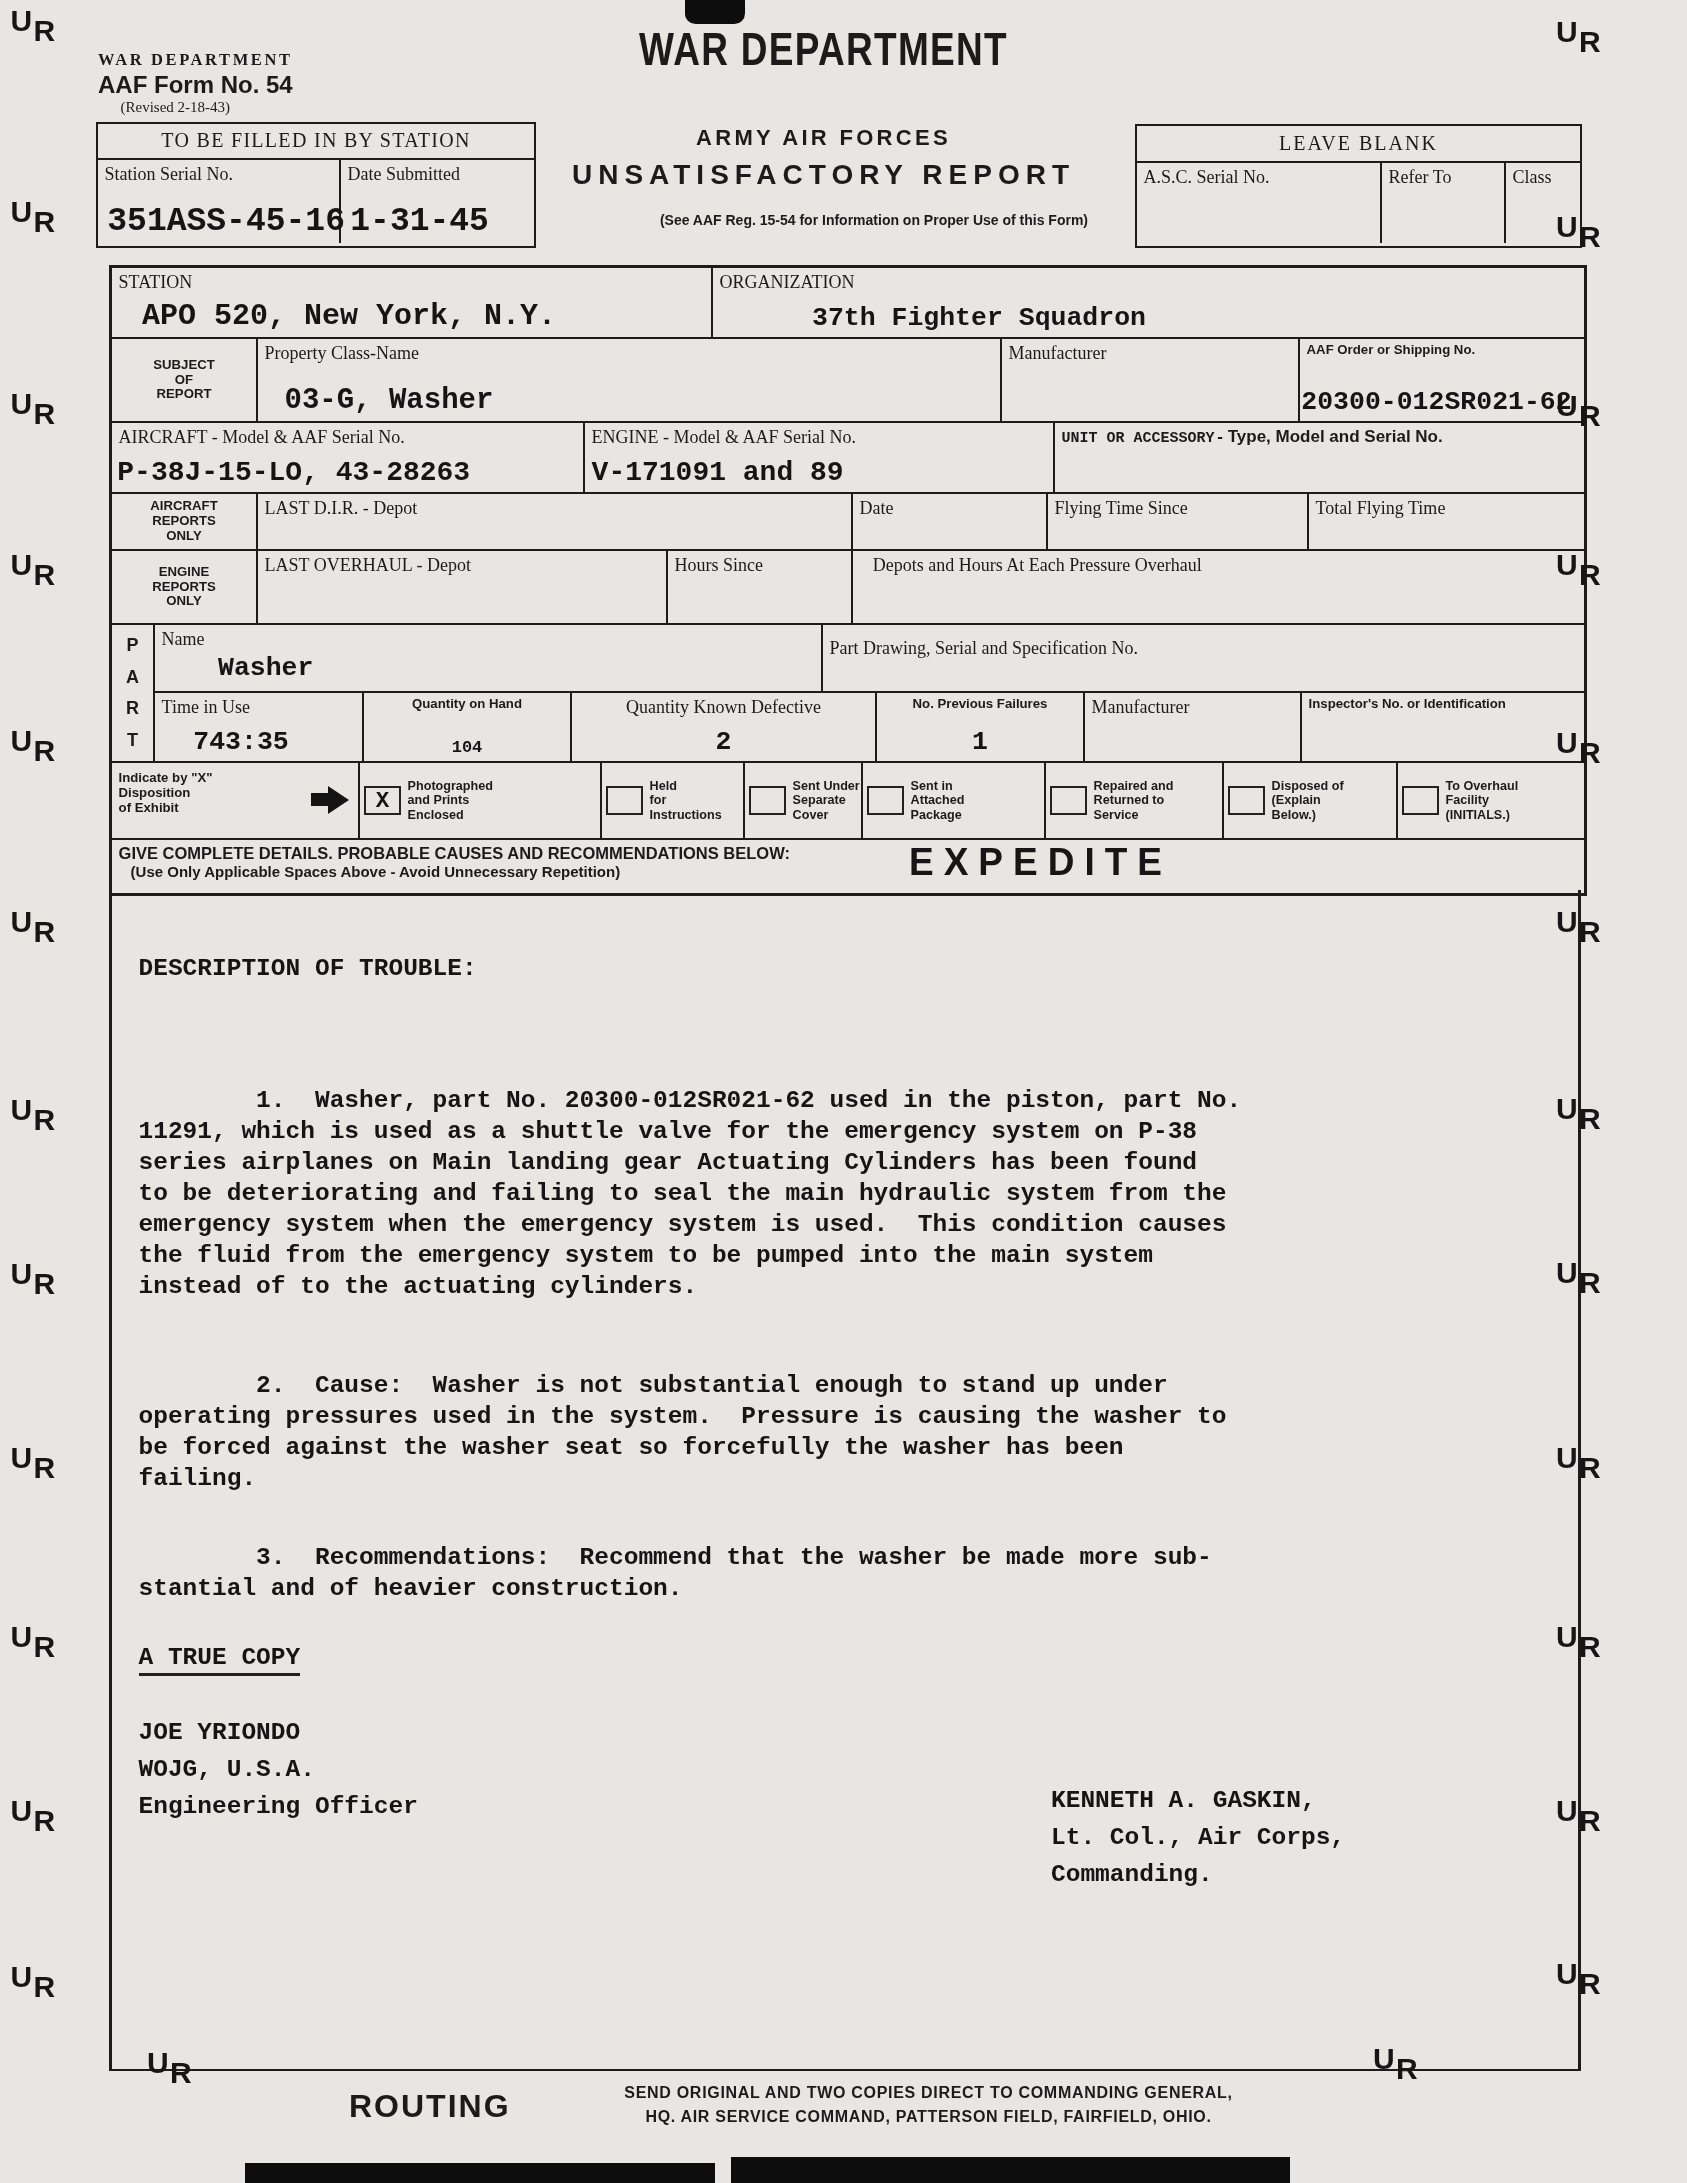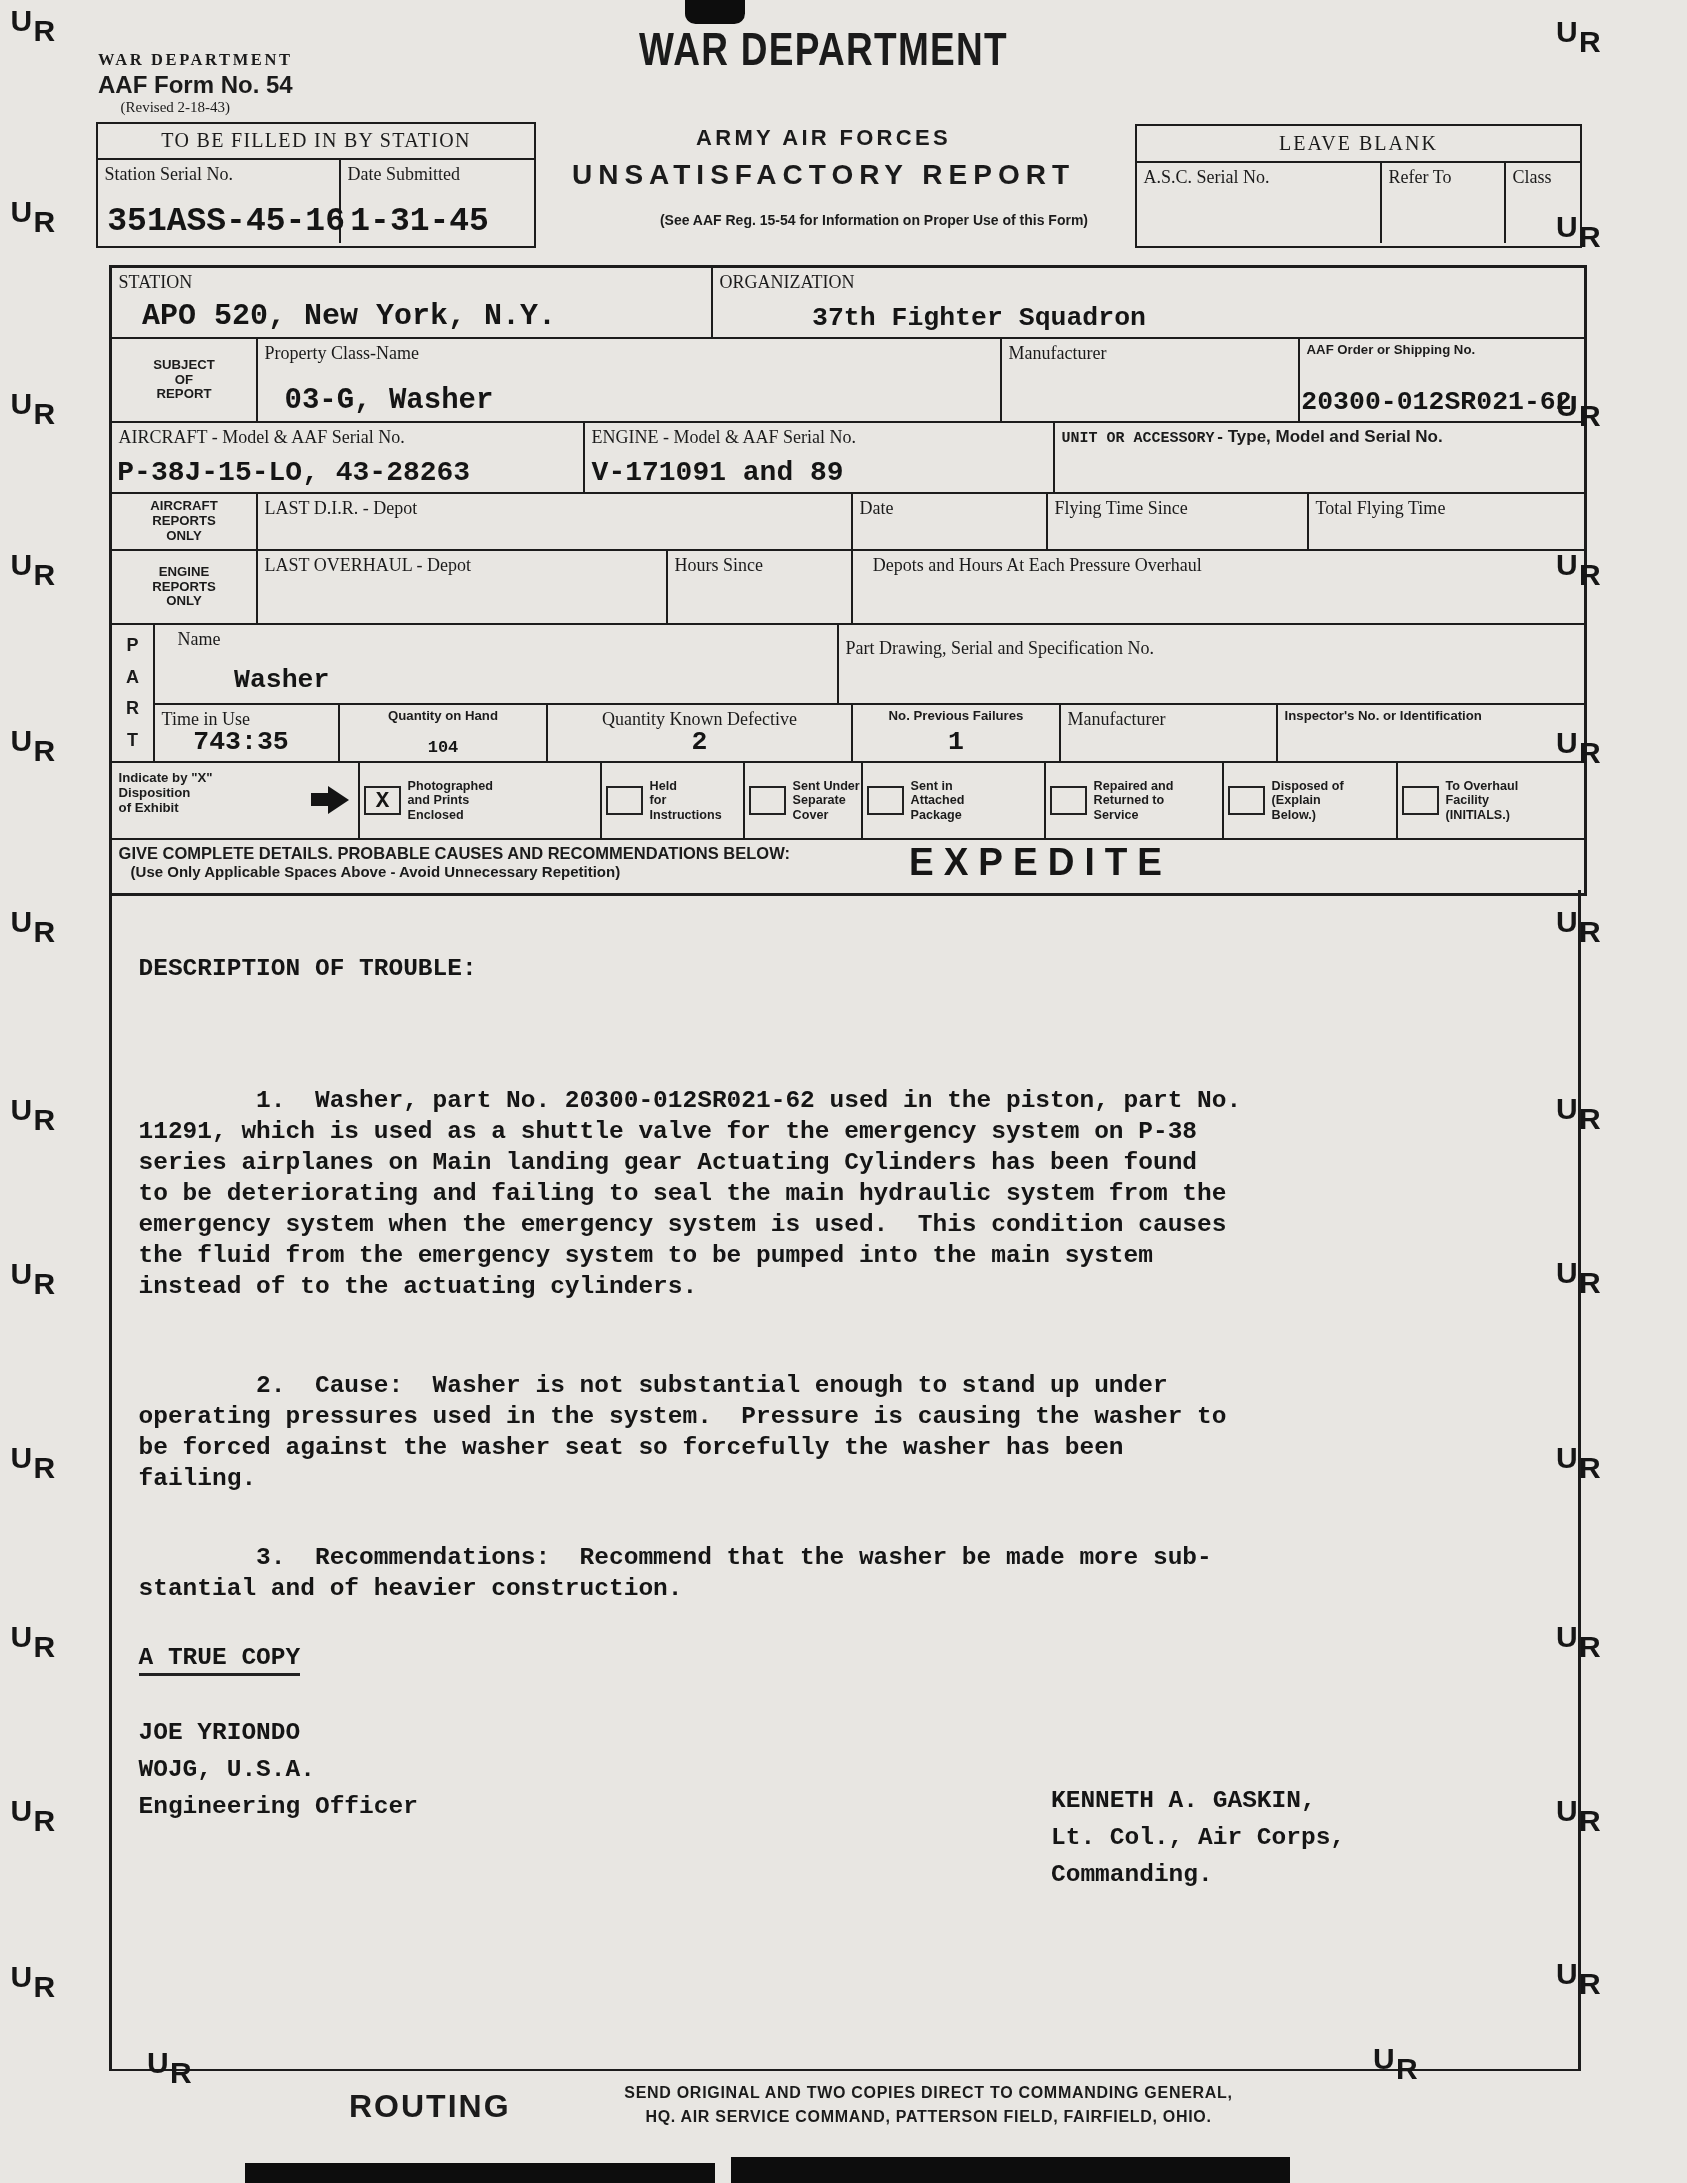--- a/index.html
+++ b/index.html
@@ -230,31 +230,31 @@
     </div>
 
     <div class="row" style="height:138px;">
       <div class="cell part-vert" style="width:43px;padding-left:0;padding-right:0;">
         <span>P</span>
         <span>A</span>
         <span>R</span>
         <span>T</span>
       </div>
       <div style="flex:1;display:flex;flex-direction:column;">
-        <div style="height:80px;border-bottom:2px solid #1c1c1c;display:flex;box-sizing:border-box;padding-left:16px;">
+        <div style="height:68px;border-bottom:2px solid #1c1c1c;display:flex;box-sizing:border-box;">
           <div class="cell" style="width:668px;">
             <div class="lab27">Name</div>
             <div class="typed valbottom" style="left:63px;bottom:8px;font-size:26.5px;">Washer</div>
           </div>
           <div class="cell" style="flex:1;">
             <div class="lab27" style="padding-top:9.3px;">Part Drawing, Serial and Specification No.</div>
           </div>
         </div>
         <div style="flex:1;display:flex;">
-          <div class="cell" style="width:185px;">
+          <div class="cell" style="width:209px;">
             <div class="lab27">Time in Use</div>
             <div class="typed valbottom" style="left:9.3px;font-size:26.5px;margin-left:29px;">743:35</div>
           </div>
           <div class="cell ctr" style="width:208px;">
             <div class="tiny">Quantity on Hand</div>
             <div class="typed valbottom" style="left:0;right:0;font-size:17px;">104</div>
           </div>
           <div class="cell ctr" style="width:305px;">
             <div class="lab27">Quantity Known Defective</div>
             <div class="typed valbottom" style="left:0;right:0;font-size:26.5px;">2</div>

